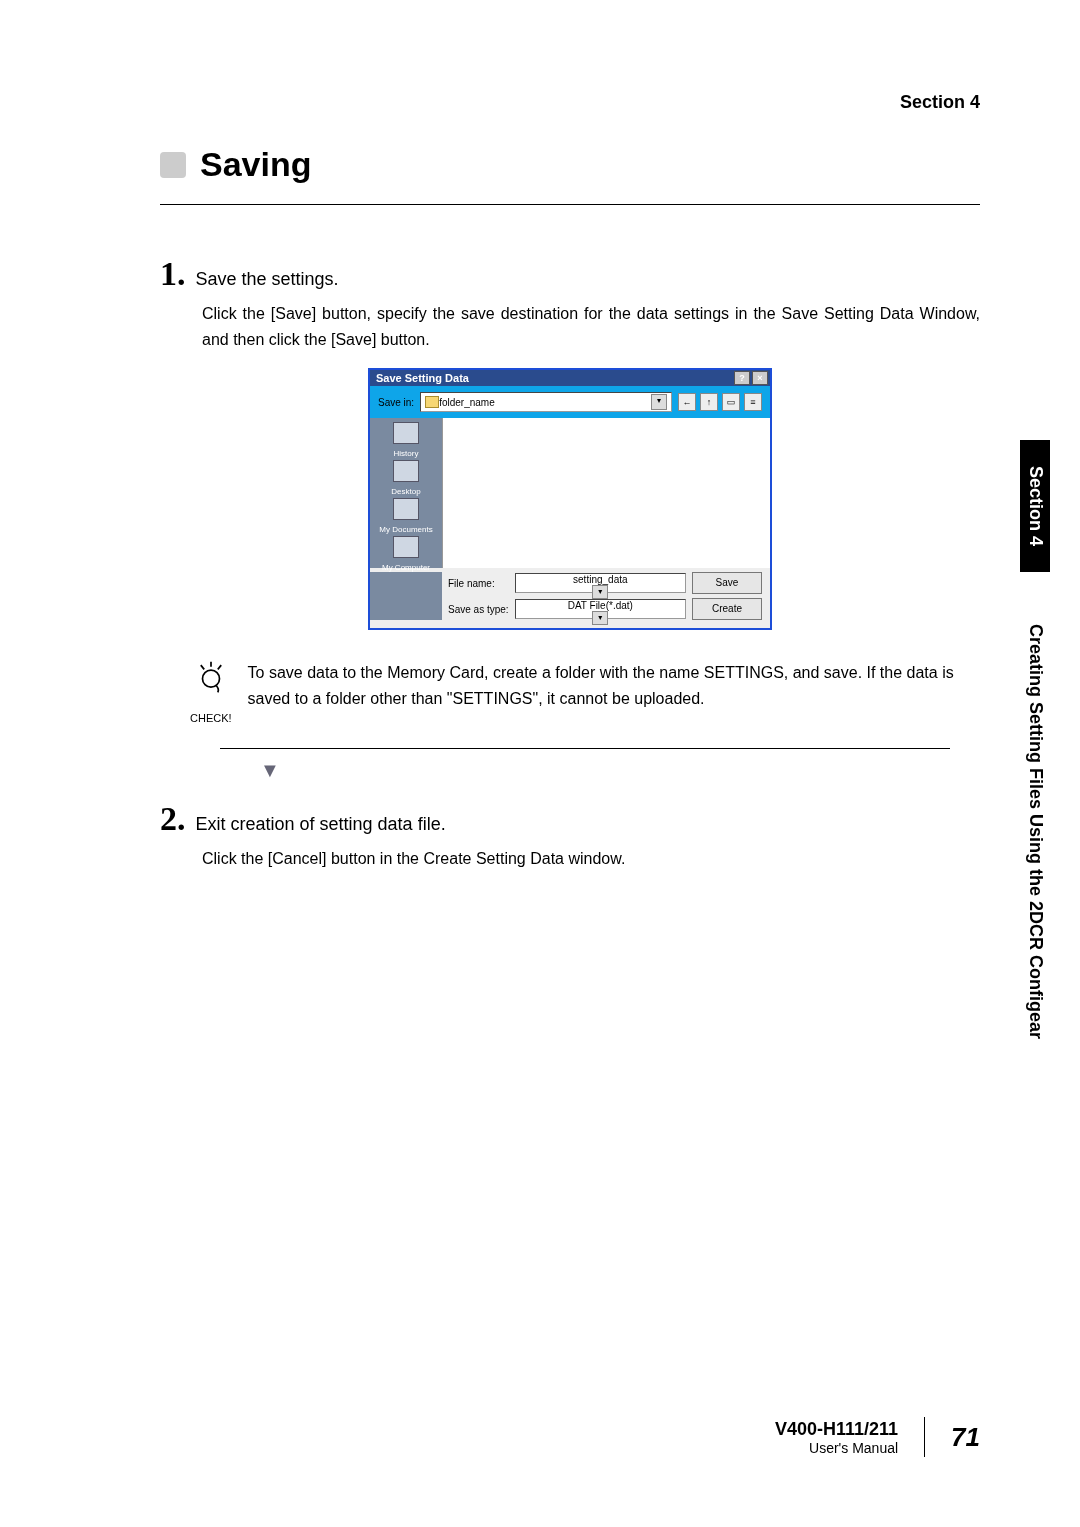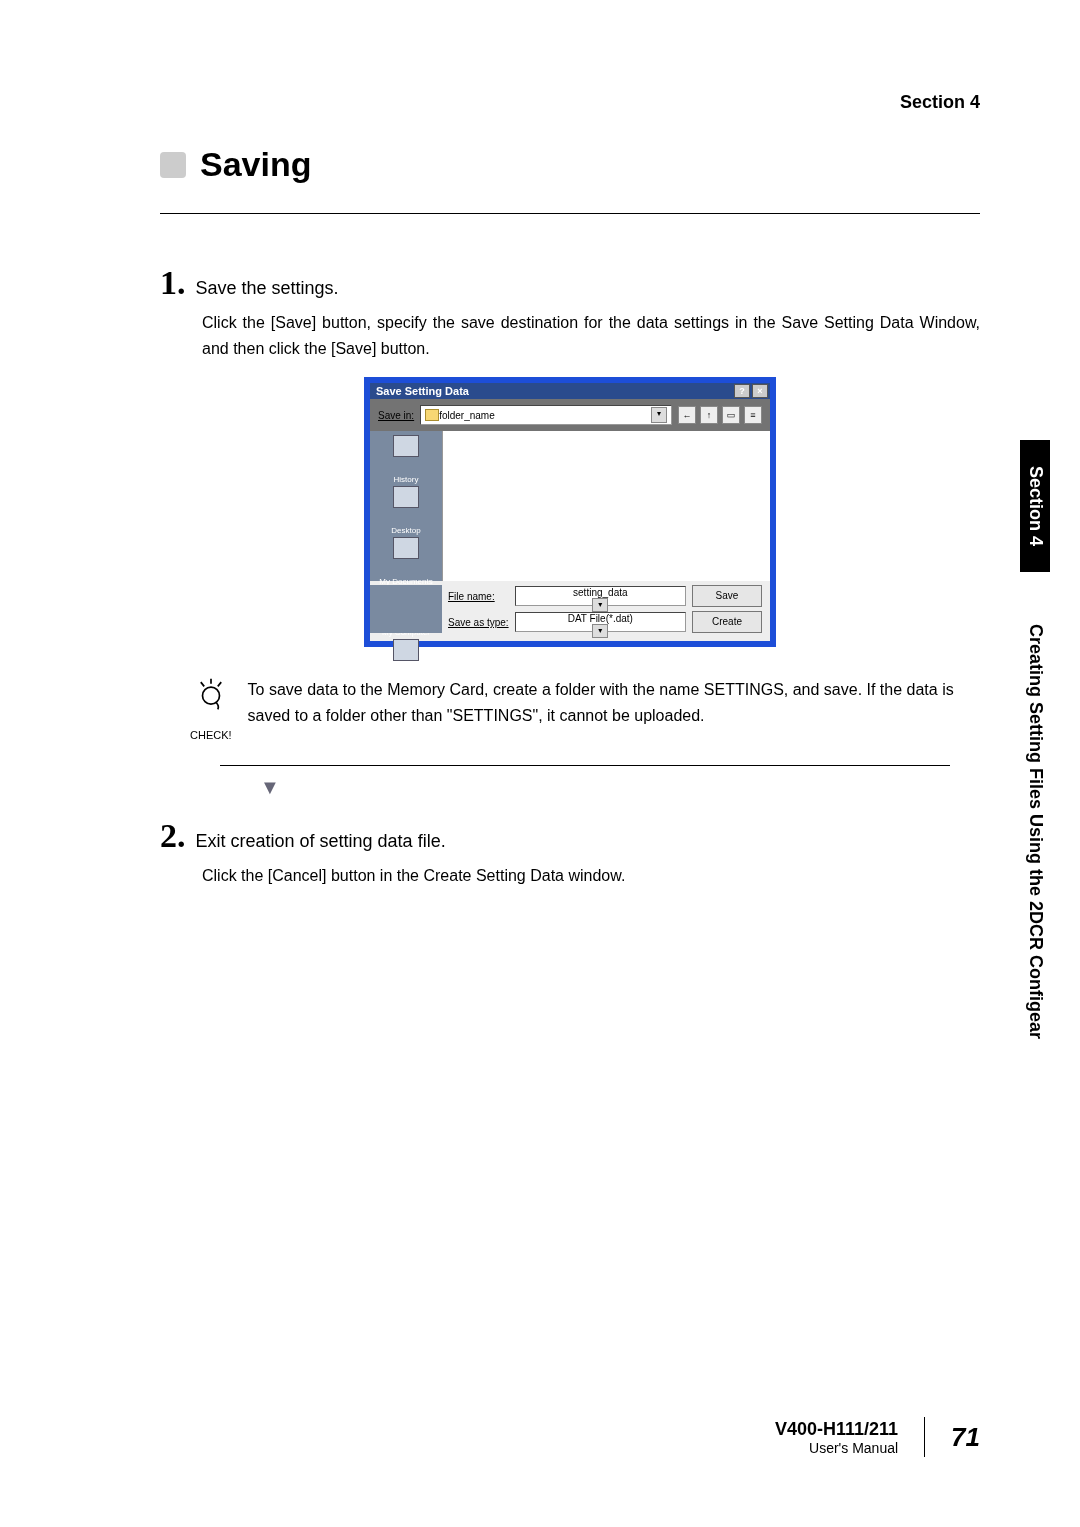--- a/index.html
+++ b/index.html
@@ -23,21 +23,21 @@
     text-align: right;
     font-weight: bold;
     font-size: 18px;
     line-height: 1.4;
     margin-bottom: 30px;
   }
   .title-row {
     display: flex;
     align-items: center;
     gap: 14px;
-    margin-bottom: 29px;
+    margin-bottom: 20px;
   }
   .title-box {
     width: 26px;
     height: 26px;
     background: #ccc;
     border-radius: 4px;
   }
   .title-text {
     font-size: 34px;
     font-weight: bold;
@@ -63,23 +63,23 @@
   .step-body {
     font-size: 16px;
     line-height: 1.6;
     margin: 8px 0 16px 42px;
     text-align: justify;
   }
   
   .dialog {
     width: 400px;
     margin: 0 auto 30px auto;
-    border: 6px solid #1d4ed8;
+    border: 2px solid #1d4ed8;
     font-size: 10px;
-    background: #737373;
+    background: #0ea5e9;
   }
   .dialog-title {
     background: #2a4b8d;
     color: #fff;
     display: flex;
     justify-content: space-between;
     align-items: center;
     padding: 1px 2px 1px 6px;
     font-weight: bold;
     font-size: 11px;
@@ -96,21 +96,21 @@
     font-size: 9px;
     text-align: center;
     line-height: 12px;
   }
   .dialog-toolbar {
     display: flex;
     align-items: center;
     gap: 6px;
     padding: 6px 8px;
   }
-  .dlg-label { white-space: nowrap; text-decoration: underline; }
+  .dlg-label { white-space: nowrap; }
   .dlg-select {
     flex: 1;
     display: flex;
     align-items: center;
     background: #fff;
     border: 1px inset #999;
     height: 18px;
     padding: 0 4px;
   }
   .dlg-select .fld-icon {
@@ -148,21 +148,21 @@
     align-items: center;
     padding: 4px 0;
     gap: 2px;
     color: #fff;
     font-size: 8px;
   }
   .place {
     display: flex;
     flex-direction: column;
     align-items: center;
-    gap: 18px;
+    gap: 5px;
   }
   .place .pic {
     width: 24px; height: 20px;
     background: #cfd7e3;
     border: 1px solid #556;
   }
   .file-area {
     flex: 1;
     background: #fff;
     border-left: 1px solid #999;

